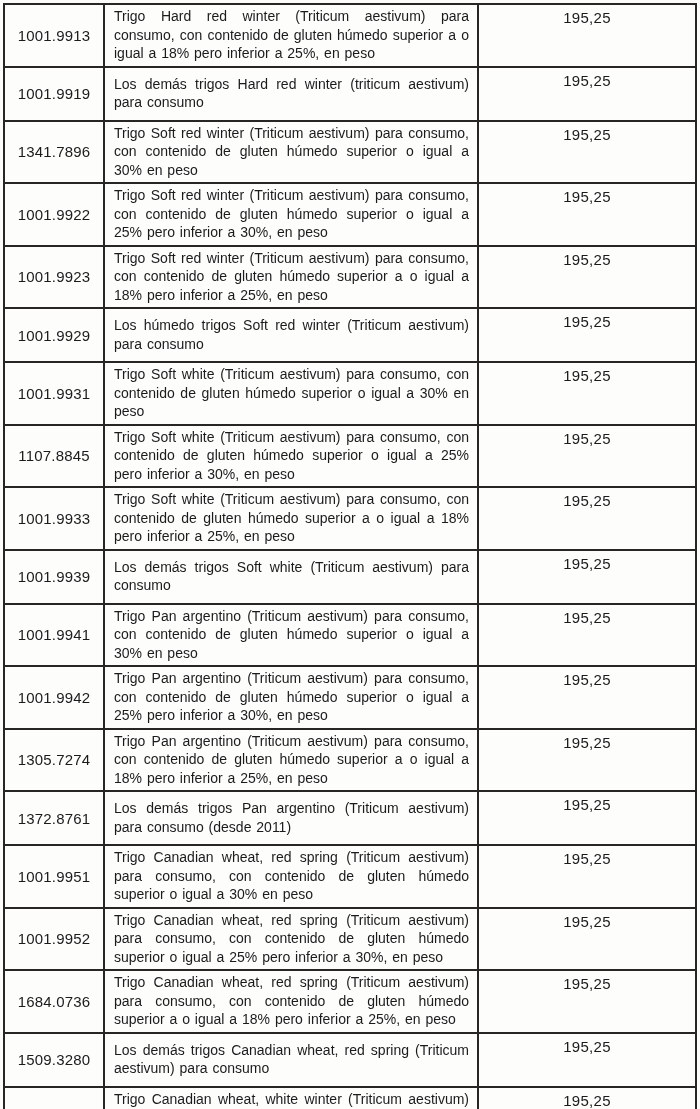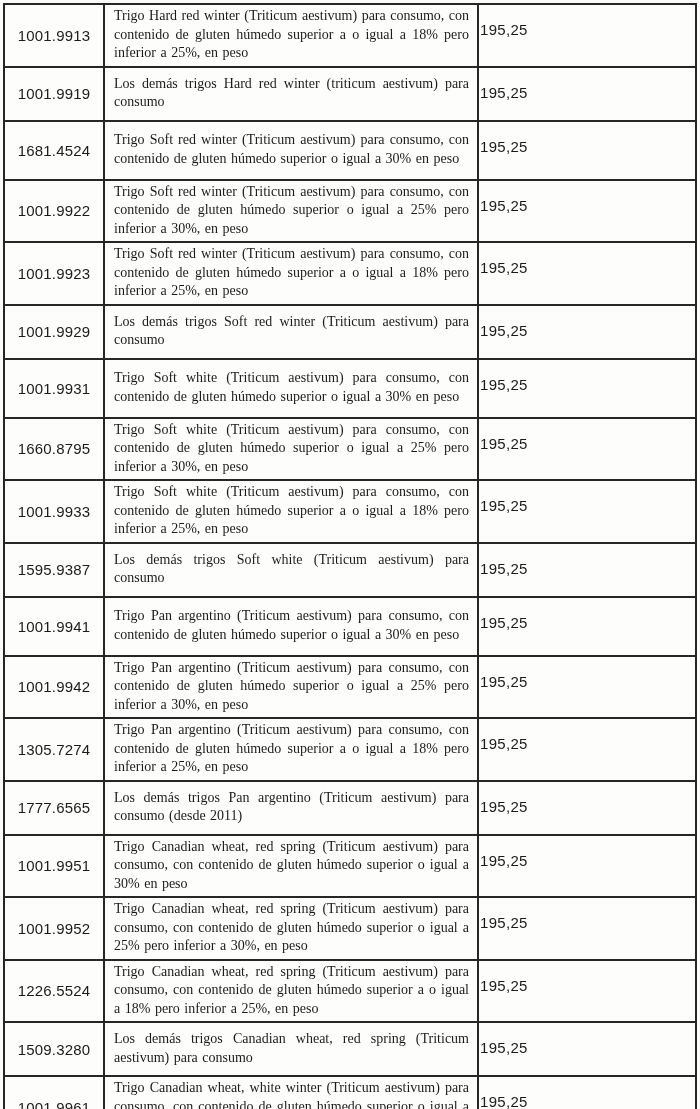--- a/index.html
+++ b/index.html
@@ -42,28 +42,27 @@
     padding: 2px 4px;
     white-space: nowrap;
   }
   td.desc {
     text-align: justify;
     vertical-align: middle;
     font-size: 14px;
     line-height: 18.5px;
     padding: 2px 8px 3px 9px;
     word-spacing: 1px;
-    font-family: Liberation Serif, serif;
   }
   td.value {
-    text-align: left;
+    text-align: center;
     vertical-align: top;
     font-size: 15px;
     letter-spacing: 0.3px;
-    padding-top: 16px;
+    padding-top: 4px;
   }
 </style>
 </head>
 <body>
 
 <div class="page">
   <table class="tariff-table">
     <colgroup>
       <col class="col-code">
       <col class="col-desc">
@@ -76,63 +75,63 @@
     <td class="value">195,25</td>
   </tr>
 
   <tr class="row-short">
     <td class="code">1001.9919</td>
     <td class="desc">Los demás trigos Hard red winter (triticum aestivum) para consumo</td>
     <td class="value">195,25</td>
   </tr>
 
   <tr class="row-tall">
-    <td class="code">1681.4524</td>
+    <td class="code">1341.7896</td>
     <td class="desc">Trigo Soft red winter (Triticum aestivum) para consumo, con contenido de gluten húmedo superior o igual a 30% en peso</td>
     <td class="value">195,25</td>
   </tr>
 
   <tr class="row-tall">
     <td class="code">1001.9922</td>
     <td class="desc">Trigo Soft red winter (Triticum aestivum) para consumo, con contenido de gluten húmedo superior o igual a 25% pero inferior a 30%, en peso</td>
     <td class="value">195,25</td>
   </tr>
 
   <tr class="row-tall">
     <td class="code">1001.9923</td>
     <td class="desc">Trigo Soft red winter (Triticum aestivum) para consumo, con contenido de gluten húmedo superior a o igual a 18% pero inferior a 25%, en peso</td>
     <td class="value">195,25</td>
   </tr>
 
   <tr class="row-short">
     <td class="code">1001.9929</td>
-    <td class="desc">Los demás trigos Soft red winter (Triticum aestivum) para consumo</td>
+    <td class="desc">Los húmedo trigos Soft red winter (Triticum aestivum) para consumo</td>
     <td class="value">195,25</td>
   </tr>
 
   <tr class="row-tall">
     <td class="code">1001.9931</td>
     <td class="desc">Trigo Soft white (Triticum aestivum) para consumo, con contenido de gluten húmedo superior o igual a 30% en peso</td>
     <td class="value">195,25</td>
   </tr>
 
   <tr class="row-tall">
-    <td class="code">1660.8795</td>
+    <td class="code">1107.8845</td>
     <td class="desc">Trigo Soft white (Triticum aestivum) para consumo, con contenido de gluten húmedo superior o igual a 25% pero inferior a 30%, en peso</td>
     <td class="value">195,25</td>
   </tr>
 
   <tr class="row-tall">
     <td class="code">1001.9933</td>
     <td class="desc">Trigo Soft white (Triticum aestivum) para consumo, con contenido de gluten húmedo superior a o igual a 18% pero inferior a 25%, en peso</td>
     <td class="value">195,25</td>
   </tr>
 
   <tr class="row-short">
-    <td class="code">1595.9387</td>
+    <td class="code">1001.9939</td>
     <td class="desc">Los demás trigos Soft white (Triticum aestivum) para consumo</td>
     <td class="value">195,25</td>
   </tr>
 
   <tr class="row-tall">
     <td class="code">1001.9941</td>
     <td class="desc">Trigo Pan argentino (Triticum aestivum) para consumo, con contenido de gluten húmedo superior o igual a 30% en peso</td>
     <td class="value">195,25</td>
   </tr>
 
@@ -142,39 +141,39 @@
     <td class="value">195,25</td>
   </tr>
 
   <tr class="row-tall">
     <td class="code">1305.7274</td>
     <td class="desc">Trigo Pan argentino (Triticum aestivum) para consumo, con contenido de gluten húmedo superior a o igual a 18% pero inferior a 25%, en peso</td>
     <td class="value">195,25</td>
   </tr>
 
   <tr class="row-short">
-    <td class="code">1777.6565</td>
+    <td class="code">1372.8761</td>
     <td class="desc">Los demás trigos Pan argentino (Triticum aestivum) para consumo (desde 2011)</td>
     <td class="value">195,25</td>
   </tr>
 
   <tr class="row-tall">
     <td class="code">1001.9951</td>
     <td class="desc">Trigo Canadian wheat, red spring (Triticum aestivum) para consumo, con contenido de gluten húmedo superior o igual a 30% en peso</td>
     <td class="value">195,25</td>
   </tr>
 
   <tr class="row-tall">
     <td class="code">1001.9952</td>
     <td class="desc">Trigo Canadian wheat, red spring (Triticum aestivum) para consumo, con contenido de gluten húmedo superior o igual a 25% pero inferior a 30%, en peso</td>
     <td class="value">195,25</td>
   </tr>
 
   <tr class="row-tall">
-    <td class="code">1226.5524</td>
+    <td class="code">1684.0736</td>
     <td class="desc">Trigo Canadian wheat, red spring (Triticum aestivum) para consumo, con contenido de gluten húmedo superior a o igual a 18% pero inferior a 25%, en peso</td>
     <td class="value">195,25</td>
   </tr>
 
   <tr class="row-short">
     <td class="code">1509.3280</td>
     <td class="desc">Los demás trigos Canadian wheat, red spring (Triticum aestivum) para consumo</td>
     <td class="value">195,25</td>
   </tr>
 

